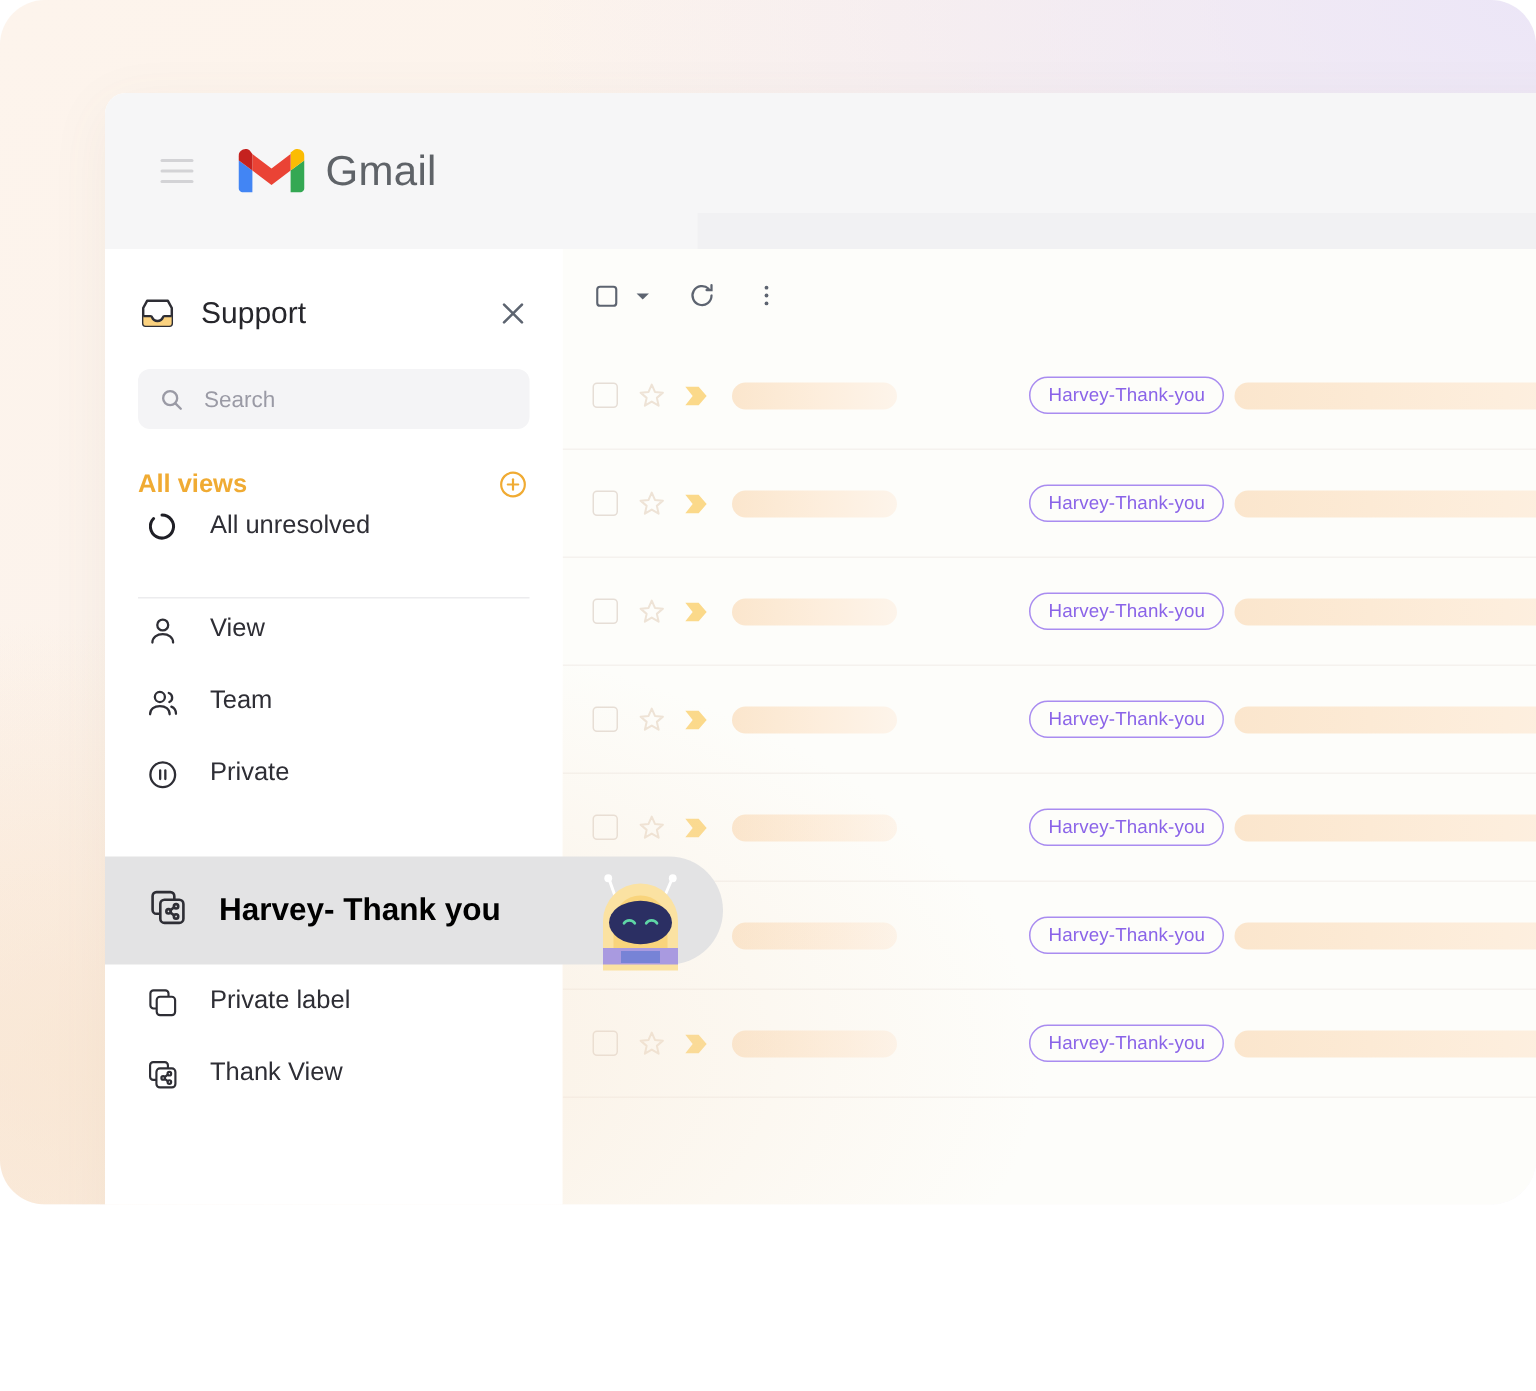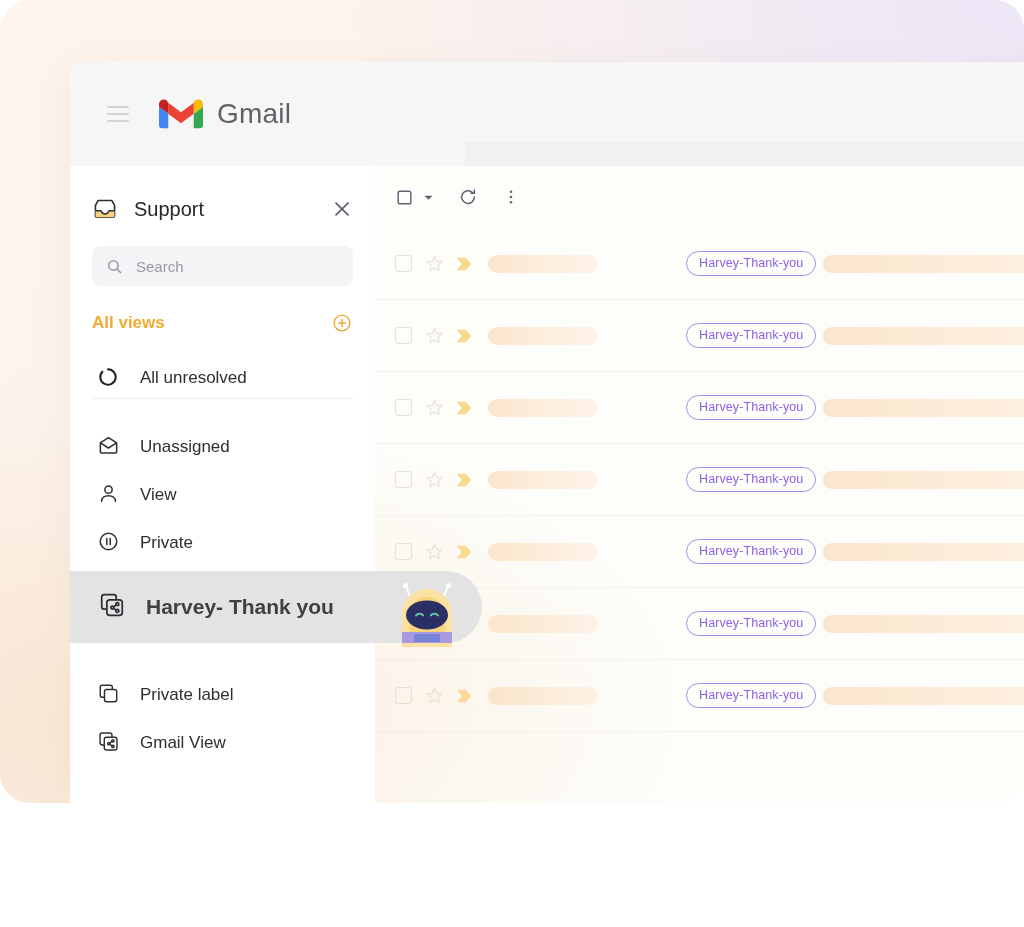--- a/index.html
+++ b/index.html
@@ -111,21 +111,21 @@
   #side-search-placeholder { margin-left: 13px; font-size: 15px; color: #9a9aa5; }
 
   #allviews-row {
     display: flex; align-items: center;
     margin: 26px 22px 0 22px;
   }
   #allviews-label { font-size: 17px; color: #f0ab33; font-weight: 600; flex: 1; }
   #allviews-add { cursor: pointer; }
 
   .nav-item {
-    display: flex; align-items: flex-end;
+    display: flex; align-items: flex-start;
     height: 48px;
     padding-left: 26px;
     cursor: pointer;
   }
   .nav-item .nav-icon { width: 24px; flex: 0 0 24px; display:flex; align-items:center; justify-content:center; }
   .nav-item .nav-label { margin-left: 20px; font-size: 17px; color: #2e2e35; }
 
   .side-divider {
     height: 1px; background: #ececee;
     margin: 10px 22px;
@@ -142,21 +142,21 @@
     border-top-right-radius: 36px;
     border-bottom-right-radius: 36px;
     display: flex; align-items: center;
     padding-left: 28px;
     cursor: pointer;
   }
   #selected-label {
     margin-left: 20px;
     font-size: 21px;
     font-weight: bold;
-    color: #404040;
+    color: #000000;
     white-space: nowrap;
   }
   #robot {
     position: absolute;
     left: 322px; top: 11px;
     width: 70px; height: 70px;
   }
 
   
   #list {
@@ -289,40 +289,41 @@
           <span class="nav-icon">
             <svg width="22" height="22" viewBox="0 0 24 24" fill="none" stroke="#1f1f26" stroke-width="2.2">
               <path d="M12 3.6a8.4 8.4 0 1 1-6.1 2.6" stroke-linecap="round"></path>
             </svg>
           </span>
           <span class="nav-label">All unresolved</span>
         </div>
 
         <div class="side-divider"></div>
 
-        <div class="nav-item">
-          <span class="nav-icon">
-            <svg width="23" height="23" viewBox="0 0 24 24" fill="none" stroke="#2e2e35" stroke-width="1.6" stroke-linejoin="round">
-              <path d="M3.5 9.2 12 3.8l8.5 5.4v9.3a1.3 1.3 0 0 1-1.3 1.3H4.8a1.3 1.3 0 0 1-1.3-1.3z"></path>
-              <path d="M3.6 9.3 12 14.6l8.4-5.3"></path>
-            </svg>
-          </span>
-          <span class="nav-label">Unassigned</span>
-        </div>
 
         <div class="nav-item">
           <span class="nav-icon">
             <svg width="23" height="23" viewBox="0 0 24 24" fill="none" stroke="#2e2e35" stroke-width="1.6">
               <circle cx="12" cy="8" r="3.8"></circle>
               <path d="M4.8 20.2c0-3.7 3.2-5.9 7.2-5.9s7.2 2.2 7.2 5.9" stroke-linecap="round"></path>
             </svg>
           </span>
           <span class="nav-label">View</span>
         </div>
 
+        <div class="nav-item">
+          <span class="nav-icon">
+            <svg width="23" height="23" viewBox="0 0 24 24" fill="none" stroke="#2e2e35" stroke-width="1.6">
+              <circle cx="10" cy="8" r="3.5"></circle>
+              <path d="M3.2 20c0-3.6 3-5.7 6.8-5.7s6.8 2.1 6.8 5.7" stroke-linecap="round"></path>
+              <path d="M16.2 5.2a3.4 3.4 0 0 1 .4 6.3M18 14.7c2 .8 3.2 2.6 3.2 5" stroke-linecap="round"></path>
+            </svg>
+          </span>
+          <span class="nav-label">Team</span>
+        </div>
 
         <div class="nav-item">
           <span class="nav-icon">
             <svg width="23" height="23" viewBox="0 0 24 24" fill="none" stroke="#2e2e35" stroke-width="1.6">
               <circle cx="12" cy="12" r="8.6"></circle>
               <line x1="10.2" y1="9" x2="10.2" y2="15" stroke-linecap="round"></line>
               <line x1="13.8" y1="9" x2="13.8" y2="15" stroke-linecap="round"></line>
             </svg>
           </span>
           <span class="nav-label">Private</span>
@@ -371,21 +372,21 @@
           <span class="nav-icon">
             <svg width="23" height="23" viewBox="0 0 24 24" fill="none" stroke="#2e2e35" stroke-width="1.5">
               <rect x="3.2" y="3.2" width="12.4" height="12.4" rx="2.2"></rect>
               <rect x="7.6" y="7.6" width="13.2" height="13.2" rx="2.4" fill="#ffffff"></rect>
               <circle cx="16.6" cy="11.3" r="1.25"></circle>
                 <circle cx="12.3" cy="14.2" r="1.25"></circle>
                 <circle cx="16.6" cy="17.1" r="1.25"></circle>
               <path d="M15.5 11.9 13.4 13.6M13.4 14.9l2.1 1.6" stroke-linecap="round"></path>
             </svg>
           </span>
-          <span class="nav-label">Gmail View</span>
+          <span class="nav-label">Thank View</span>
         </div>
 
       </div>
 
       <div id="list">
 
         <div id="list-toolbar">
           <div class="tb-btn sel-all">
             <svg width="19" height="19" viewBox="0 0 24 24" fill="none" stroke="#5d6470" stroke-width="1.8">
               <rect x="4" y="4" width="16" height="16" rx="2.4"></rect>

